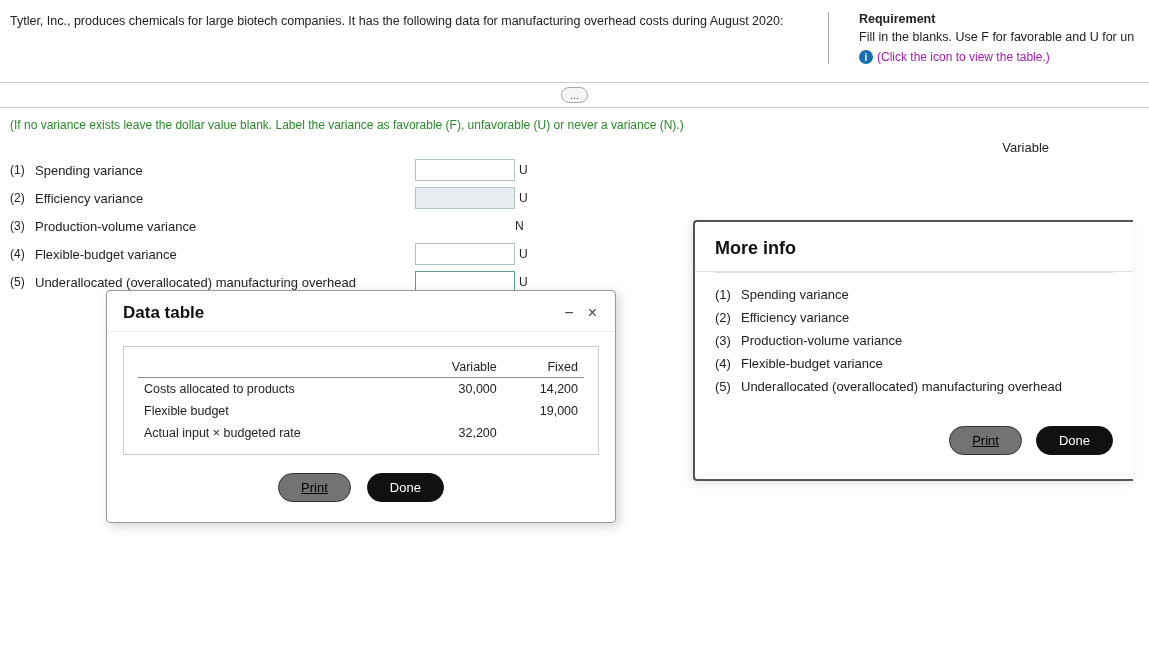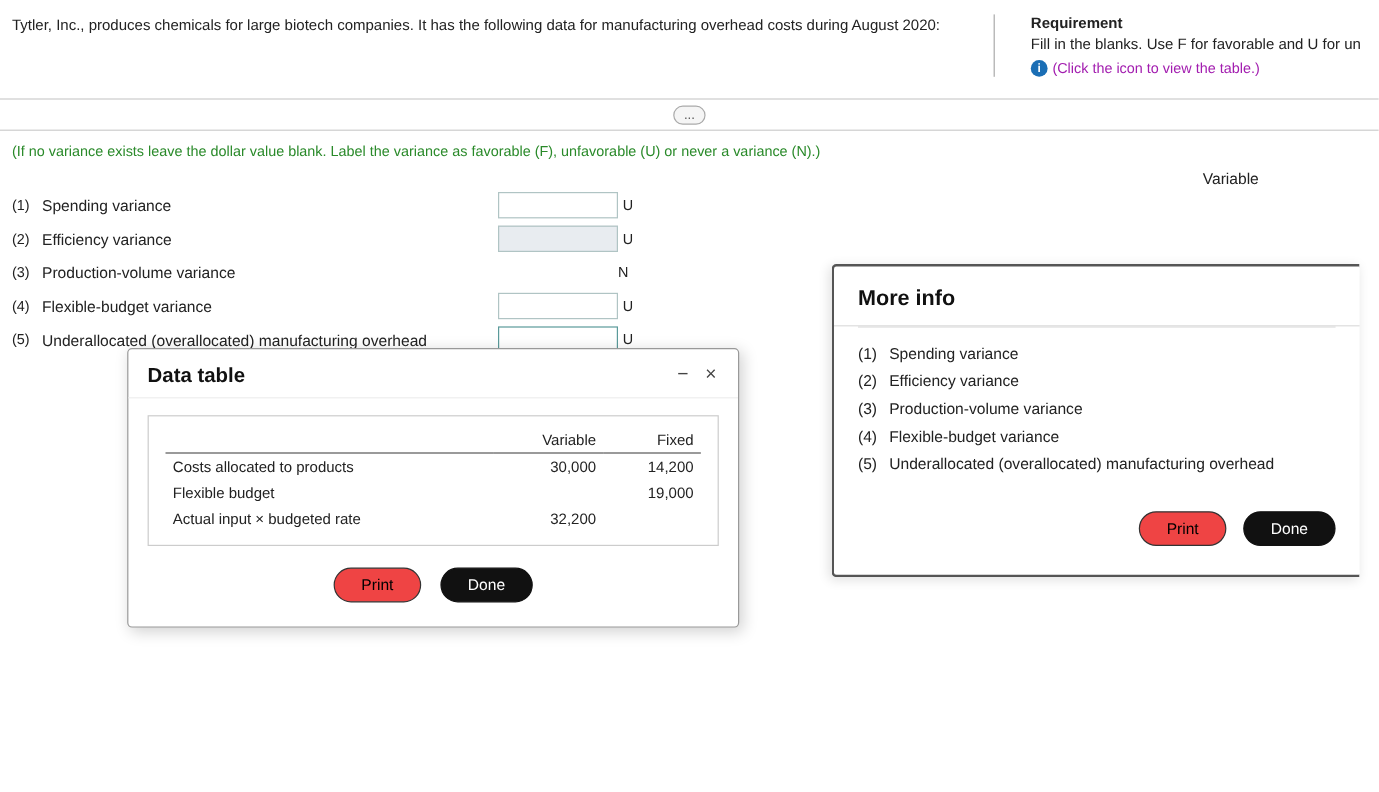--- a/index.html
+++ b/index.html
@@ -238,24 +238,25 @@
 
     .modal-footer {
       display: flex;
       justify-content: center;
       gap: 16px;
       margin-top: 18px;
     }
     .btn-print {
       border: 1px solid #333;
       border-radius: 20px;
-      background: #ef4444;
+      background: #737373;
       padding: 6px 22px;
       font-size: 13px;
       cursor: pointer;
+      text-decoration: underline;
     }
     .btn-done {
       border: 1px solid #111;
       border-radius: 20px;
       background: #111;
       color: #fff;
       padding: 6px 22px;
       font-size: 13px;
       cursor: pointer;
     }

